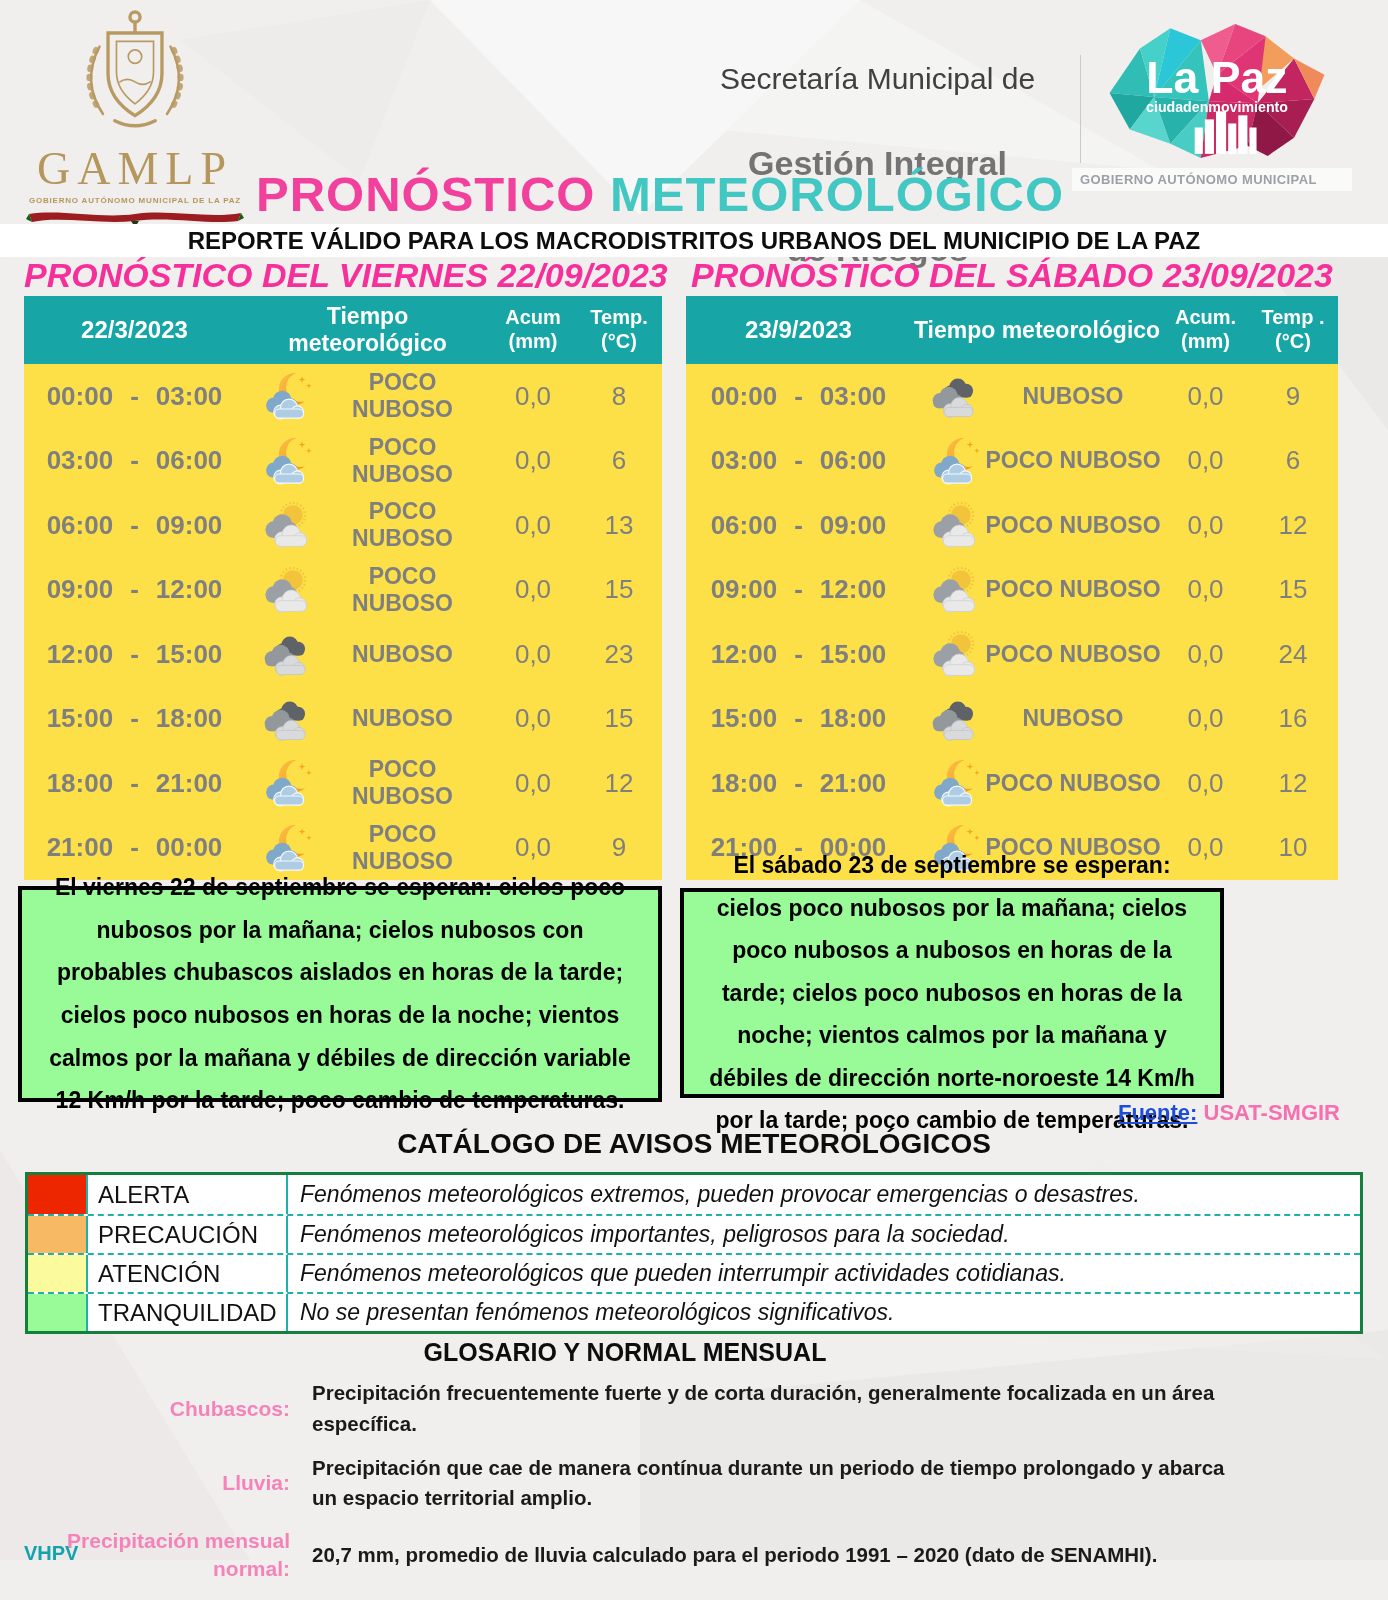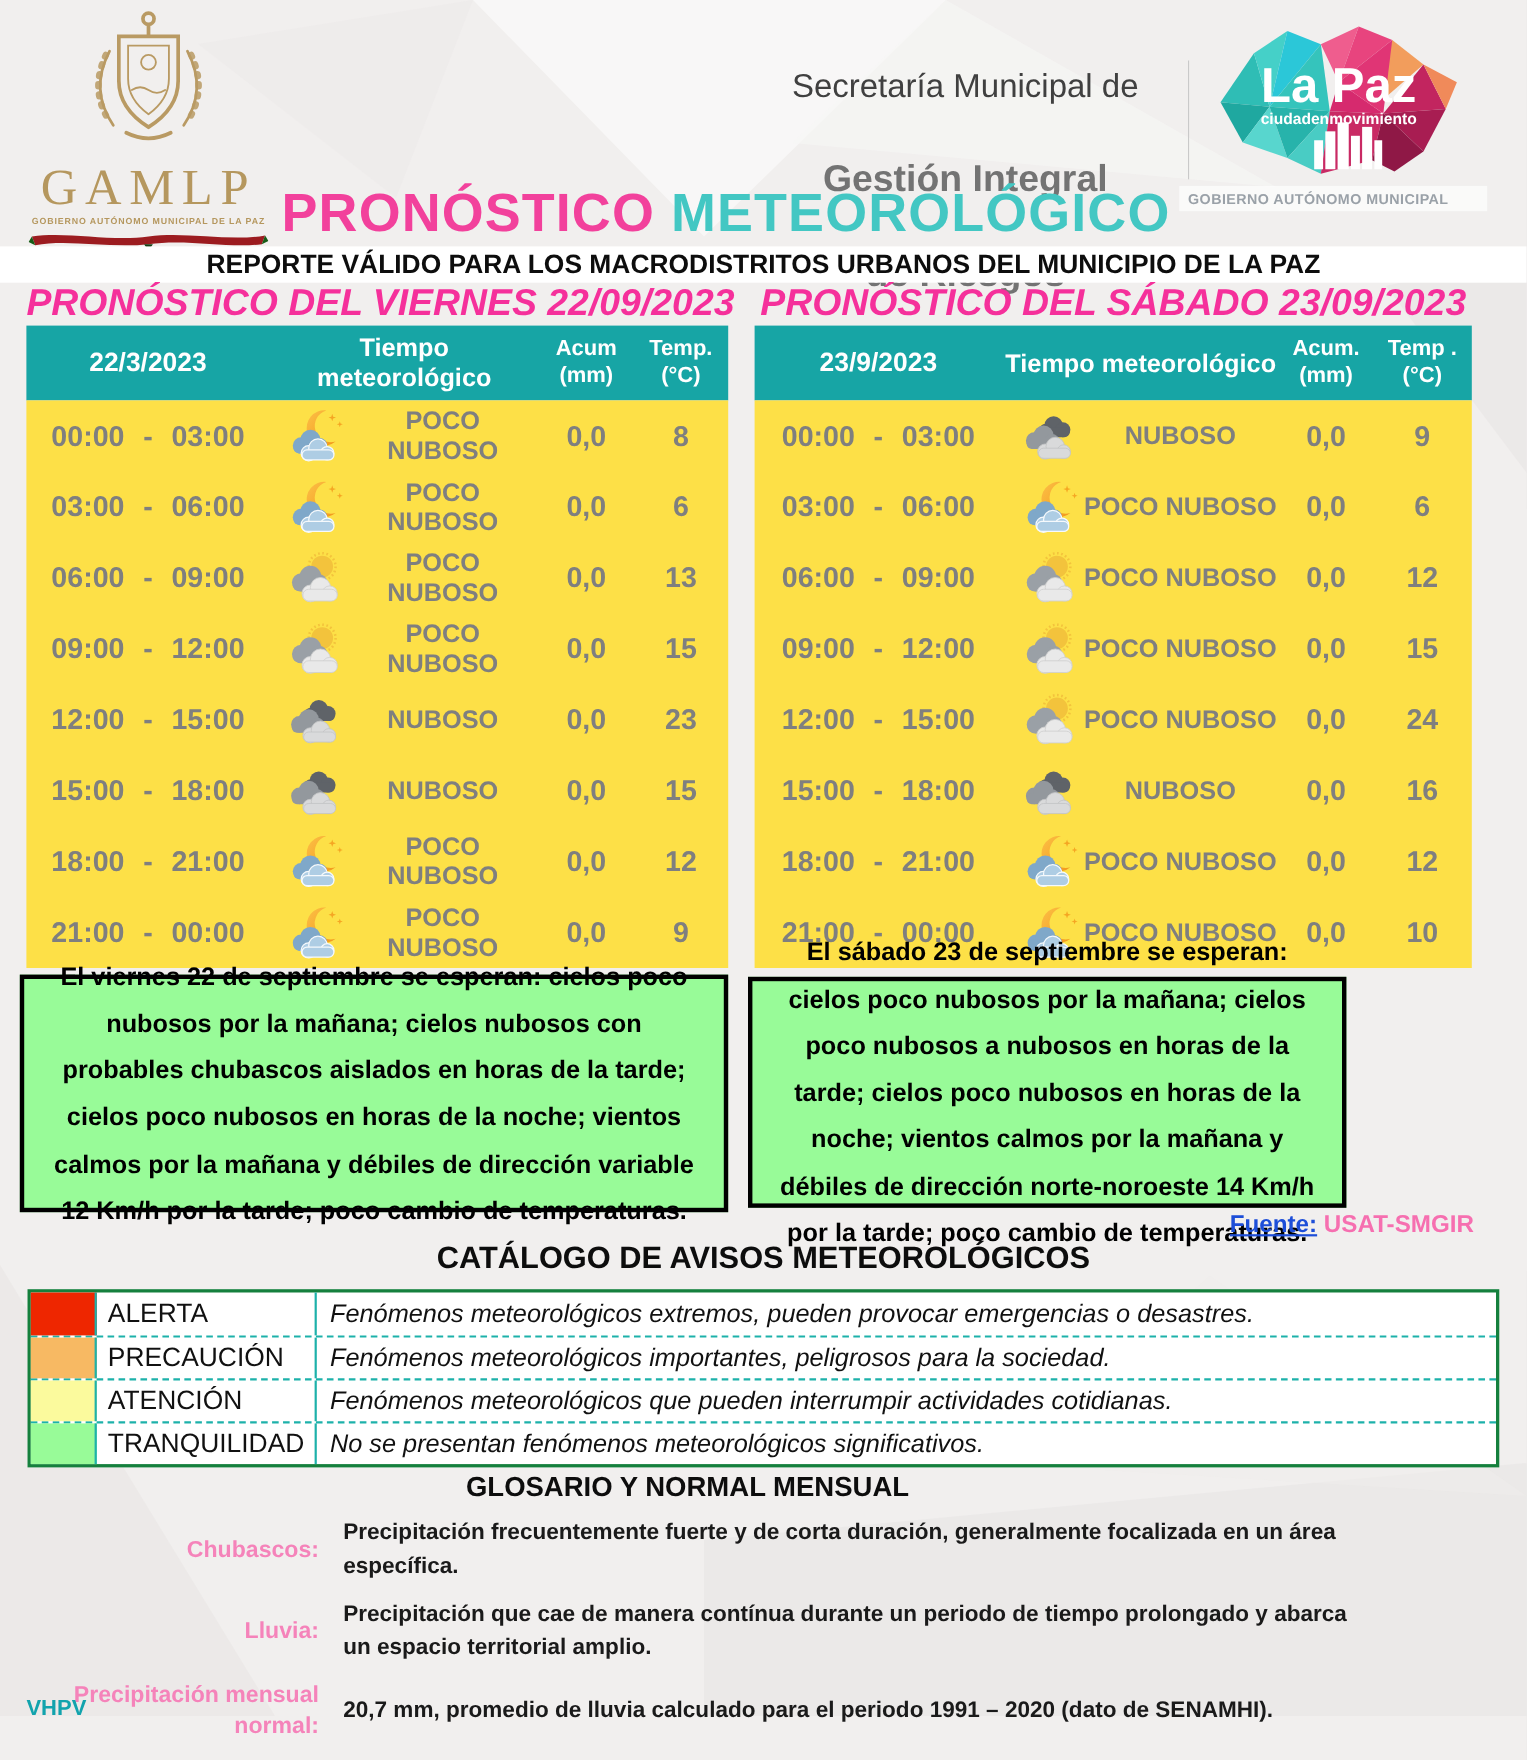--- a/index.html
+++ b/index.html
@@ -42,21 +42,21 @@
   .fc-head .h-weather { font-size:23px; }
   .fc-head .h-two { font-size:20px; line-height:1.18; }
   .fc-rows { background:#fde047; }
   .frow { display:grid; height:64.5px; align-items:center; }
   .fc0 .frow { grid-template-columns:221px 70px 175px 86px 86px; }
   .fc1 .frow { grid-template-columns:225px 72px 180px 85px 90px; }
   .c-time { display:flex; justify-content:center; gap:17px; font-size:26px; font-weight:700; color:#7f7f7f; }
   .c-icon { display:flex; justify-content:flex-end; }
   .wicon { width:58px; height:58px; }
   .c-cond { text-align:center; font-size:23px; font-weight:700; color:#7f7f7f; }
-  .c-acum, .c-temp { text-align:center; font-size:26px; font-weight:700; color:#7f7f7f; }
+  .c-acum, .c-temp { text-align:center; font-size:26px; font-weight:400; color:#7f7f7f; }
 
   
   .sum { position:absolute; background:#98fb98; border:4px solid #000; display:flex; align-items:center; justify-content:center; text-align:center; font-size:23px; font-weight:700; color:#000; line-height:1.85; padding:8px 18px; }
   .sum0 { left:18px; top:886px; width:644px; height:216px; }
   .sum1 { left:680px; top:888px; width:544px; height:210px; }
 
   .fuente { position:absolute; top:1100px; left:1040px; width:300px; text-align:right; font-size:22px; white-space:nowrap; }
   .fuente .fl { font-weight:800; color:#1d4ed8;text-decoration:underline; }
   .fuente .fv { font-weight:600; color:#f66fb0; }
 

